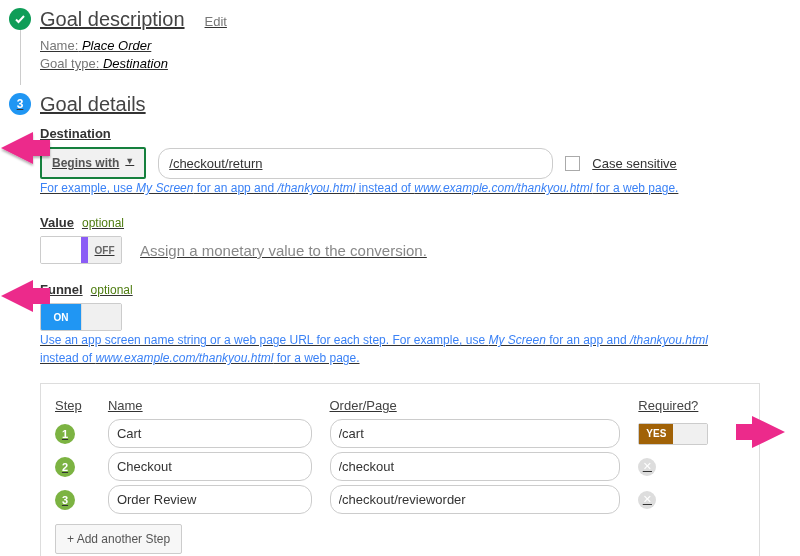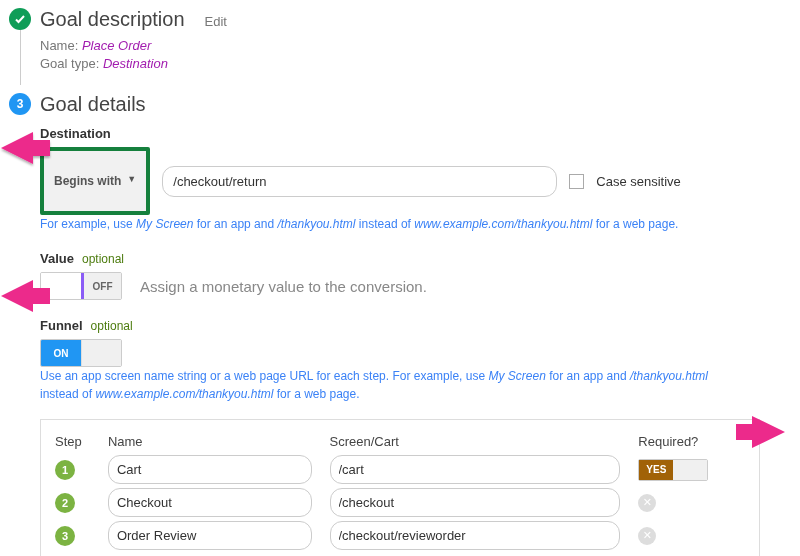--- a/index.html
+++ b/index.html
@@ -7,21 +7,21 @@
     font-family: Arial, Helvetica, sans-serif;
     font-size: 13px;
     color: #333;
     background: #fff;
     width: 800px;
     height: 556px;
     position: relative;
     overflow: hidden;
     padding-top: 6px;
   }
-  .row { display: flex; }
+  .row { display: flex; text-decoration: underline; }
   .gutter {
     width: 40px;
     display: flex;
     justify-content: center;
     flex-shrink: 0;
     padding-top: 2px;
   }
   .content { flex: 1; padding-right: 20px; }
   .check-circle {
     width: 22px; height: 22px; border-radius: 50%;
@@ -49,33 +49,33 @@
     align-items: baseline;
     gap: 20px;
     padding-top: 2px;
   }
   .edit-link { font-size: 13px; color: #777; cursor: pointer; }
   .meta {
     color: #777; font-size: 13px;
     line-height: 1.4;
     margin-top: 6px;
   }
-  .meta em { font-style: italic; color: #a21caf; }
+  .meta em { font-style: italic; color: #000000; }
   .section-label {
     font-weight: bold; font-size: 13px; color: #333;
     margin-bottom: 6px;
     display: flex; align-items: center; gap: 8px;
   }
   .optional { font-weight: normal; color: #4d7c0f; font-size: 12px; }
   .dest-row { display: flex; align-items: center; gap: 12px; }
   .dropdown {
     background: #f1f1f1;
-    border: 4px solid #15803d;
+    border: 2px solid #15803d;
     border-radius: 2px;
-    padding: 23px 10px;
+    padding: 7px 10px;
     font-size: 12px;
     color: #555;
     display: flex; align-items: flex-start; gap: 6px;
     cursor: pointer;
     font-weight: bold;
   }
   .dropdown .arrow { font-size: 9px; color: #555; }
   .text-input {
     border: 1px solid #ccc;
     border-radius: 12px;
@@ -103,21 +103,21 @@
     overflow: hidden;
     height: 28px;
     cursor: pointer;
   }
   .toggle-half {
     width: 40px;
     display: flex; align-items: center; justify-content: center;
     font-size: 10px; font-weight: bold;
   }
   .toggle-off-left { background: #fff; }
-  .toggle-off-right { background: #f0f0f0; color: #666; border-left: 3px solid #8b5cf6; }
+  .toggle-off-right { background: #f0f0f0; color: #666; border-left: 7px solid #8b5cf6; }
   .toggle-on-left { background: #2096f3; color: #fff; }
   .toggle-on-right { background: #f0f0f0; border-left: 1px solid #ddd; }
   .value-text { font-size: 15px; color: #888; margin-left: 18px; }
   .funnel-table {
     border: 1px solid #ddd;
     padding: 14px 14px 10px 14px;
     margin-top: 16px;
     width: 720px;
   }
   .ft-head, .ft-row {
@@ -263,21 +263,21 @@
     </div>
     <div class="help">
       <span>Use an app screen name string or a web page URL for each step. For example, use </span><em>My Screen</em><span> for an app and </span><em>/thankyou.html</em><br>
       <span>instead of </span><em>www.example.com/thankyou.html</em><span> for a web page.</span>
     </div>
 
     <div class="funnel-table">
       <div class="ft-head">
         <div class="col-step">Step</div>
         <div class="col-name">Name</div>
-        <div class="col-page">Screen/Cart</div>
+        <div class="col-page">Order/Page</div>
         <div class="col-req">Required?</div>
       </div>
 
       <div class="ft-row">
         <div class="col-step">
             <div class="step-num">1</div>
           </div>
         <div class="col-name"><input class="text-input" value="Cart" style=""></div>
         <div class="col-page"><input class="text-input" value="/cart" style=""></div>
         <div class="col-req">

